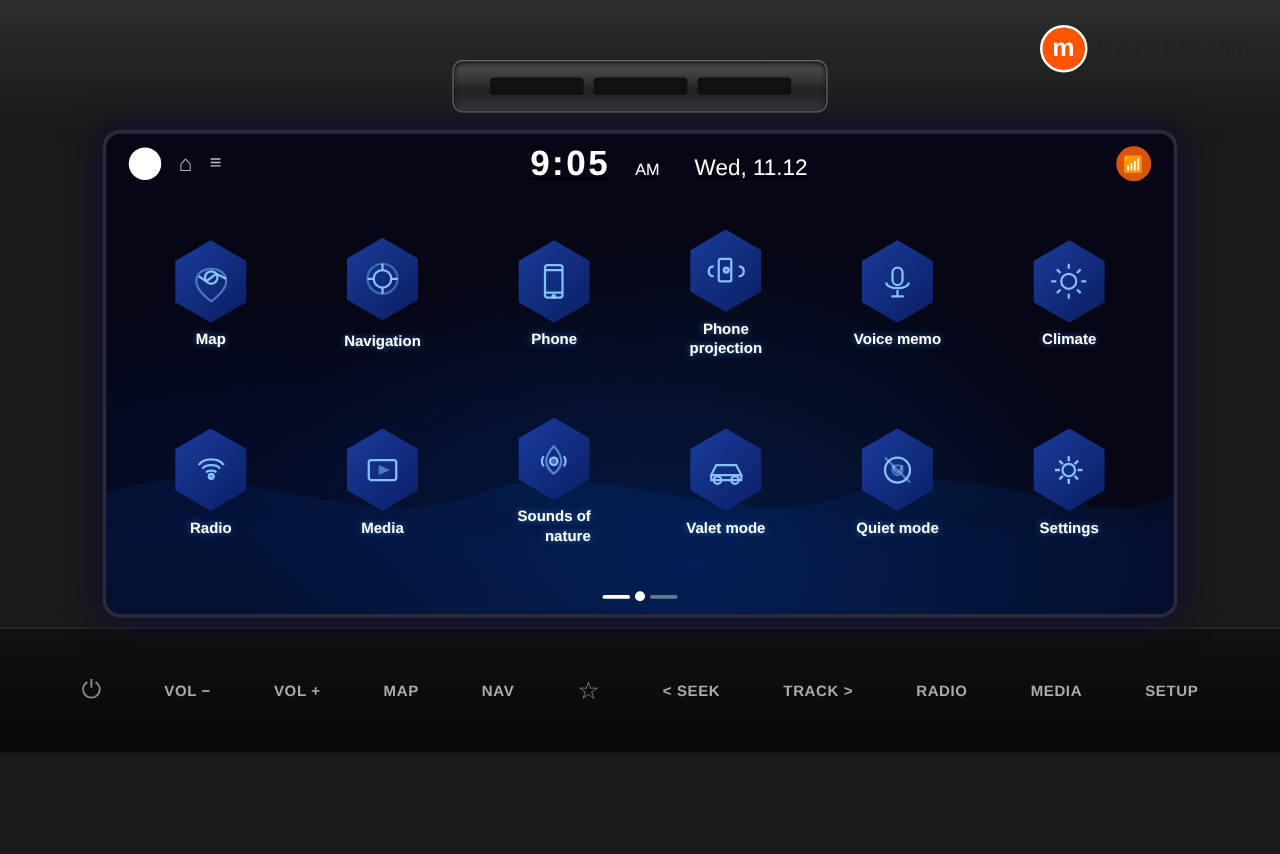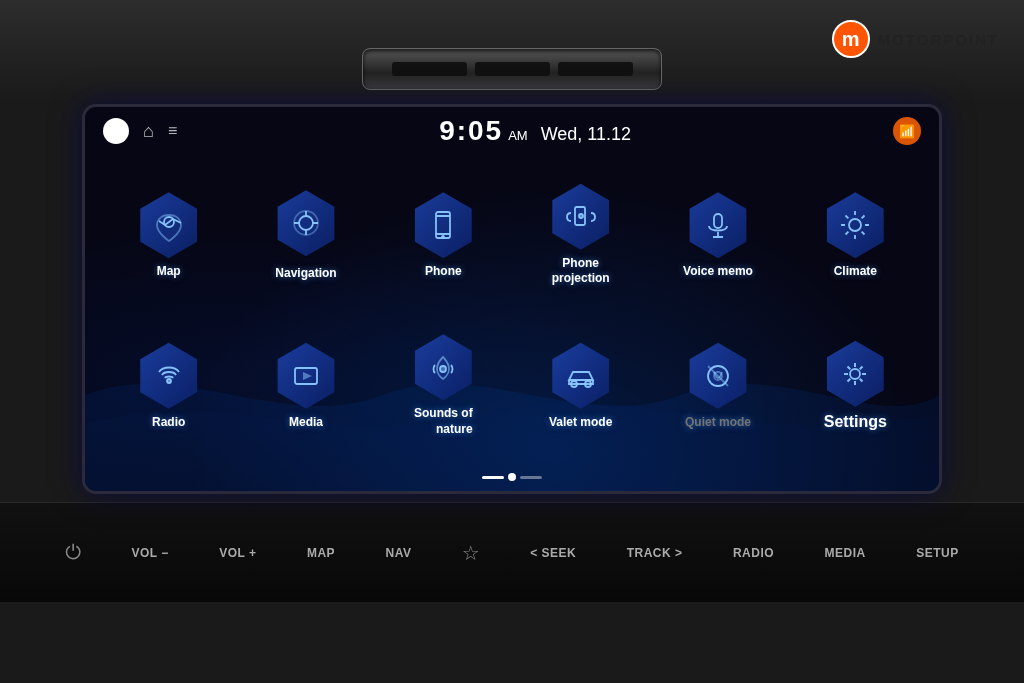--- a/index.html
+++ b/index.html
@@ -38,21 +38,21 @@
     <svg style="position:absolute;bottom:0;left:0;width:100%;height:50%;opacity:0.3;z-index:1;" viewBox="0 0 860 200" preserveAspectRatio="none">
       <path d="M0,100 C100,60 200,140 300,100 C400,60 500,140 600,100 C700,60 800,140 860,100 L860,200 L0,200 Z" fill="rgba(0,80,200,0.4)"></path>
       <path d="M0,130 C150,90 250,160 400,120 C550,80 650,160 860,120 L860,200 L0,200 Z" fill="rgba(0,50,150,0.3)"></path>
     </svg>
 
     <div style="position:relative;z-index:10;width:100%;height:48px;display:flex;align-items:center;padding:0 18px;gap:14px;">
       <div style="width:26px;height:26px;background:white;border-radius:50%;flex-shrink:0;"></div>
       <div style="color:rgba(255,255,255,0.7);font-size:18px;">⌂</div>
       <div style="color:rgba(255,255,255,0.7);font-size:16px;">≡</div>
 
-      <div style="flex:1;display:flex;align-items:baseline;justify-content:center;gap:5px;">
+      <div style="flex:1;display:flex;align-items:baseline;justify-content:center;gap:20px;text-decoration:underline;">
         <span style="color:white;font-size:28px;font-weight:bold;letter-spacing:2px;">9:05</span>
         <span style="color:white;font-size:13px;font-weight:normal;">AM</span>
         <span style="color:white;font-size:18px;margin-left:8px;">Wed, 11.12</span>
       </div>
 
       <div style="width:28px;height:28px;background:rgba(255,100,0,0.85);border-radius:50%;display:flex;align-items:center;justify-content:center;font-size:13px;color:white;">📶</div>
     </div>
 
     <div style="position:relative;z-index:10;display:grid;grid-template-columns:repeat(6,1fr);grid-template-rows:repeat(2,1fr);padding:5px 15px 30px;height:calc(100% - 48px);">
 
@@ -173,31 +173,31 @@
 
       <div style="display:flex;flex-direction:column;align-items:center;justify-content:center;gap:6px;cursor:pointer;padding:5px 2px;">
         <div style="width:66px;height:66px;background:linear-gradient(135deg,rgba(30,70,180,0.85),rgba(10,30,100,0.95));clip-path:polygon(50% 0%,93% 25%,93% 75%,50% 100%,7% 75%,7% 25%);display:flex;align-items:center;justify-content:center;">
           <svg width="36" height="36" viewBox="0 0 36 36" fill="none" stroke="rgba(140,200,255,0.95)" stroke-width="1.8">
             <circle cx="18" cy="18" r="10"></circle>
             <path d="M14 14 C14 14 16 20 18 20 C20 20 22 14 22 14" opacity="0.6"></path>
             <circle cx="18" cy="18" r="4" opacity="0.5"></circle>
             <line x1="8" y1="8" x2="28" y2="28" stroke="rgba(140,200,255,0.5)"></line>
           </svg>
         </div>
-        <span style="color:#737373;font-size:12px;font-weight:bold;text-align:center;text-shadow:0 0 6px rgba(80,160,255,0.6);">Quiet mode</span>
+        <span style="color:#ffffff;font-size:12px;font-weight:bold;text-align:center;text-shadow:0 0 6px rgba(80,160,255,0.6);">Quiet mode</span>
       </div>
 
       <div style="display:flex;flex-direction:column;align-items:center;justify-content:center;gap:6px;cursor:pointer;padding:5px 2px;">
         <div style="width:66px;height:66px;background:linear-gradient(135deg,rgba(30,70,180,0.85),rgba(10,30,100,0.95));clip-path:polygon(50% 0%,93% 25%,93% 75%,50% 100%,7% 75%,7% 25%);display:flex;align-items:center;justify-content:center;">
           <svg width="36" height="36" viewBox="0 0 36 36" fill="none" stroke="rgba(140,200,255,0.95)" stroke-width="1.8">
             <circle cx="18" cy="18" r="5"></circle>
             <path d="M18 7 L18 11 M18 25 L18 29 M7 18 L11 18 M25 18 L29 18 M10.5 10.5 L13.3 13.3 M22.7 22.7 L25.5 25.5 M25.5 10.5 L22.7 13.3 M13.3 22.7 L10.5 25.5" stroke-width="2"></path>
           </svg>
         </div>
-        <span style="color:white;font-size:16px;font-weight:bold;text-align:center;text-shadow:0 0 6px rgba(80,160,255,0.6);">Settings</span>
+        <span style="color:white;font-size:12px;font-weight:bold;text-align:center;text-shadow:0 0 6px rgba(80,160,255,0.6);">Settings</span>
       </div>
 
     </div>
 
     <div style="position:absolute;bottom:10px;left:50%;transform:translateX(-50%);display:flex;align-items:center;gap:4px;z-index:10;">
       <div style="width:22px;height:3px;border-radius:2px;background:white;"></div>
       <div style="width:8px;height:8px;border-radius:50%;background:white;"></div>
       <div style="width:22px;height:3px;border-radius:2px;background:rgba(255,255,255,0.4);"></div>
     </div>
 

